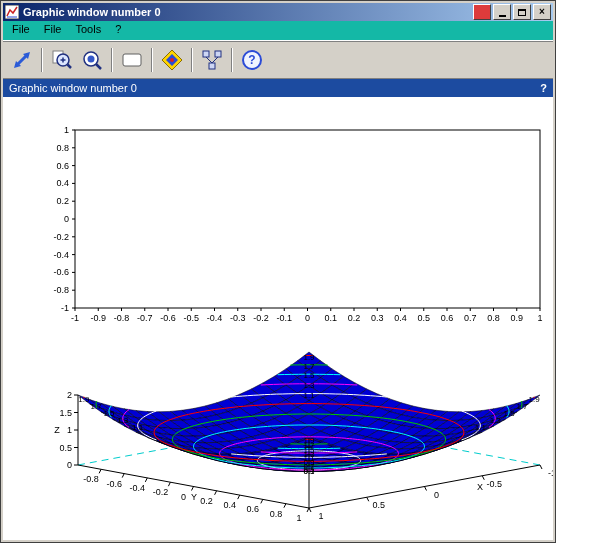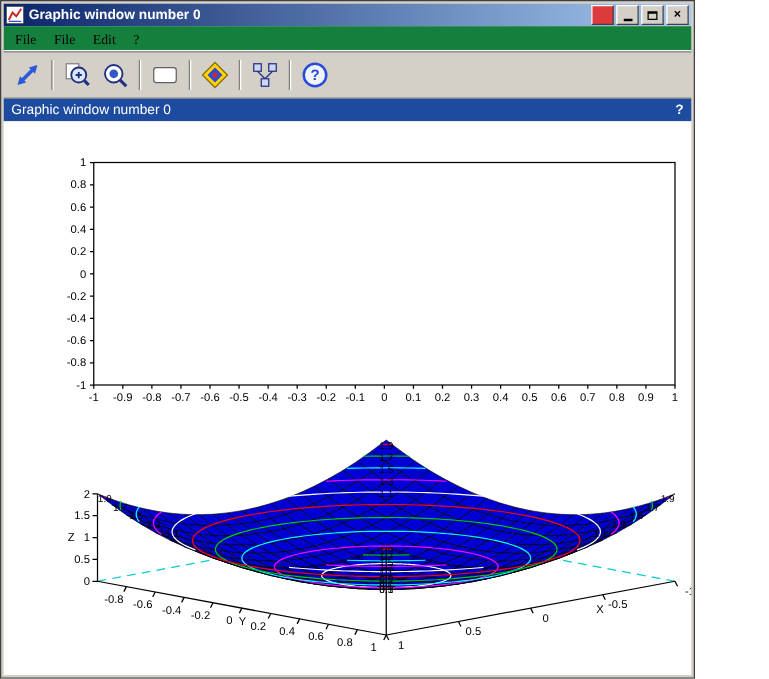--- a/index.html
+++ b/index.html
@@ -24,22 +24,22 @@
     border:1px solid;border-color:#ffffff #404040 #404040 #ffffff;
     display:flex;align-items:flex-end;justify-content:center;
     color:#000;font-size:10px;line-height:12px;font-weight:bold;cursor:default;
   }
   .tb-btn.red{background:#dd3b3b;}
   .tb-btn.center{align-items:center;}
   .glyph-min{width:7px;height:2px;background:#000;margin-bottom:2px;}
   .glyph-max{width:8px;height:7px;border:1px solid #000;border-top-width:2px;box-sizing:border-box;}
   
   .menubar{
-    flex:0 0 19px;height:19px;display:flex;align-items:flex-end;
-    background:#15803d;padding-left:2px;border-bottom:1px solid #ffffff;font-family:Liberation Serif, serif;
+    flex:0 0 19px;height:19px;display:flex;align-items:flex-start;
+    background:#14b8a6;padding-left:2px;border-bottom:1px solid #ffffff;
   }
   .menu-item{padding:2px 7px;cursor:default;}
   
   .toolbar{
     flex:0 0 36px;height:36px;display:flex;align-items:center;
     background:#d4d0c8;border-top:1px solid #808080;border-bottom:1px solid #808080;
     padding-left:4px;
   }
   .tool-btn{
     width:28px;height:28px;display:flex;align-items:center;justify-content:center;
@@ -78,21 +78,21 @@
       <span class="tb-btn center">
           <span class="glyph-max"></span>
         </span>
       <span class="tb-btn center">×</span>
     </span>
   </div>
 
   <div class="menubar">
     <span class="menu-item">File</span>
     <span class="menu-item">File</span>
-    <span class="menu-item">Edit</span>
+    <span class="menu-item">Tools</span>
     <span class="menu-item">?</span>
   </div>
 
   <div class="toolbar">
     <span class="tool-btn">
       <svg width="24" height="24" viewBox="0 0 24 24">
         <line x1="6" y1="18" x2="18" y2="6" stroke="#2b5bd7" stroke-width="3"></line>
         <polygon points="20,4 13,6 18,11" fill="#2b5bd7"></polygon>
         <polygon points="4,20 11,18 6,13" fill="#2b5bd7"></polygon>
       </svg>

